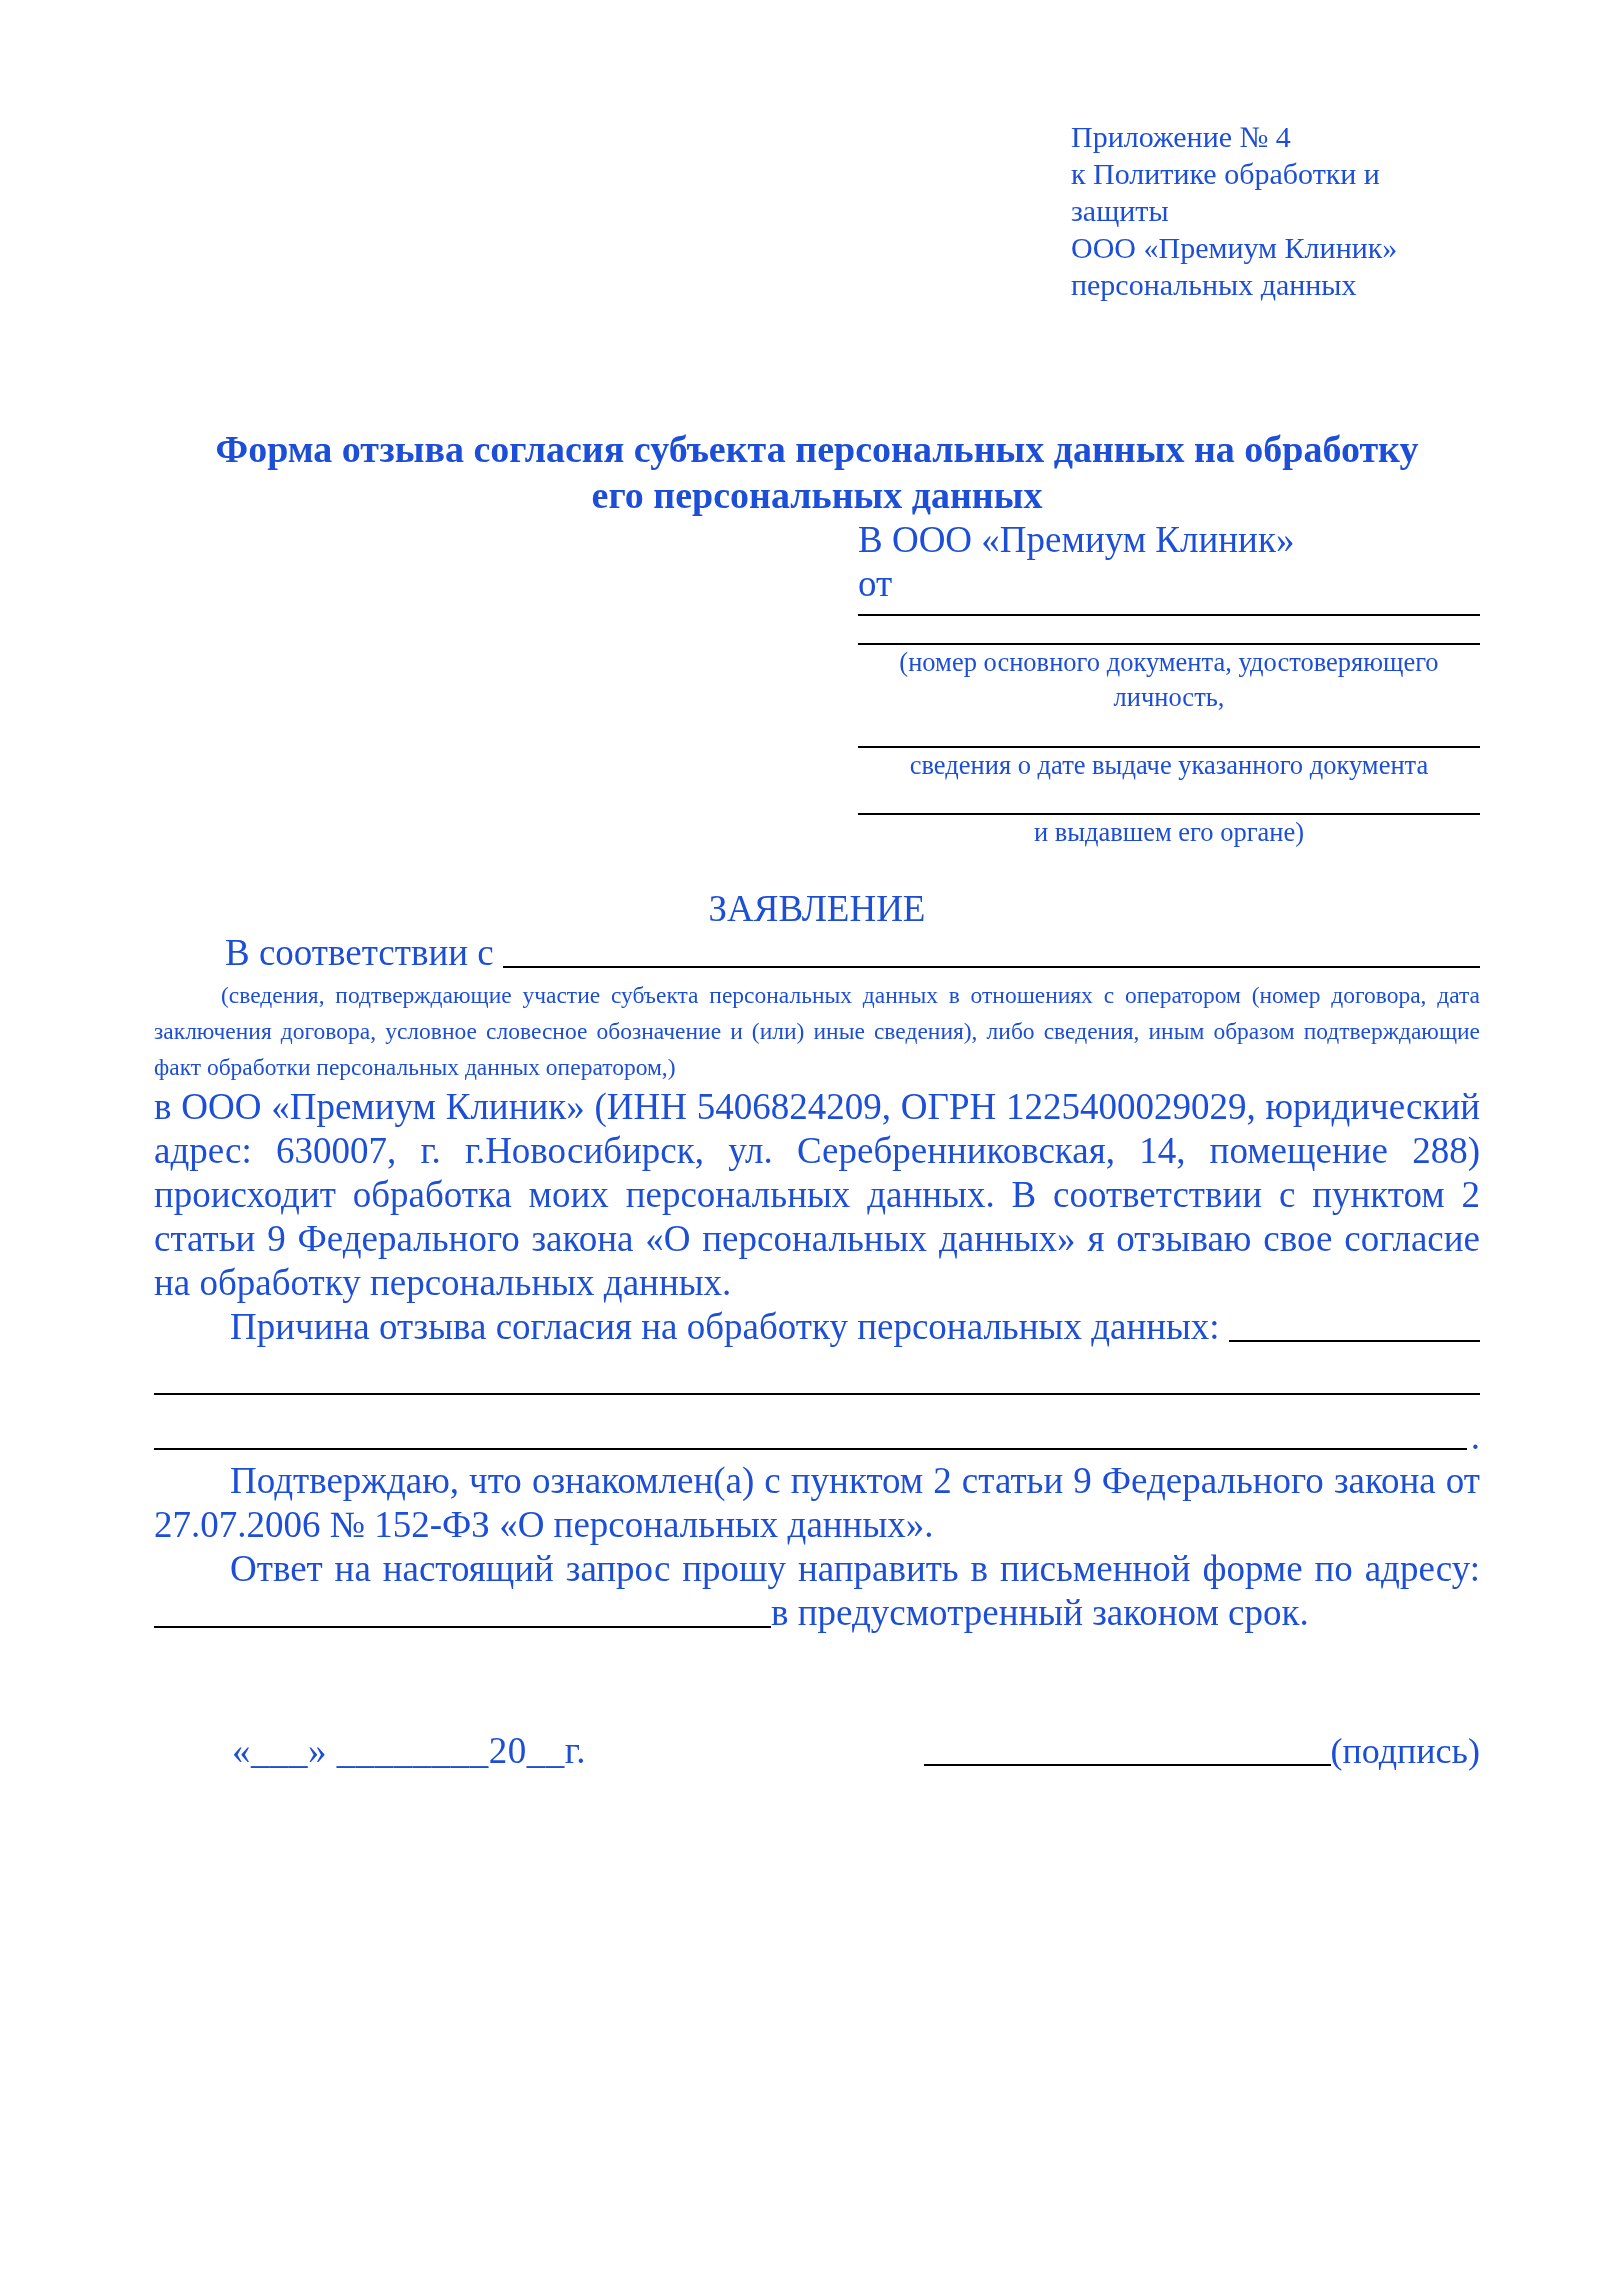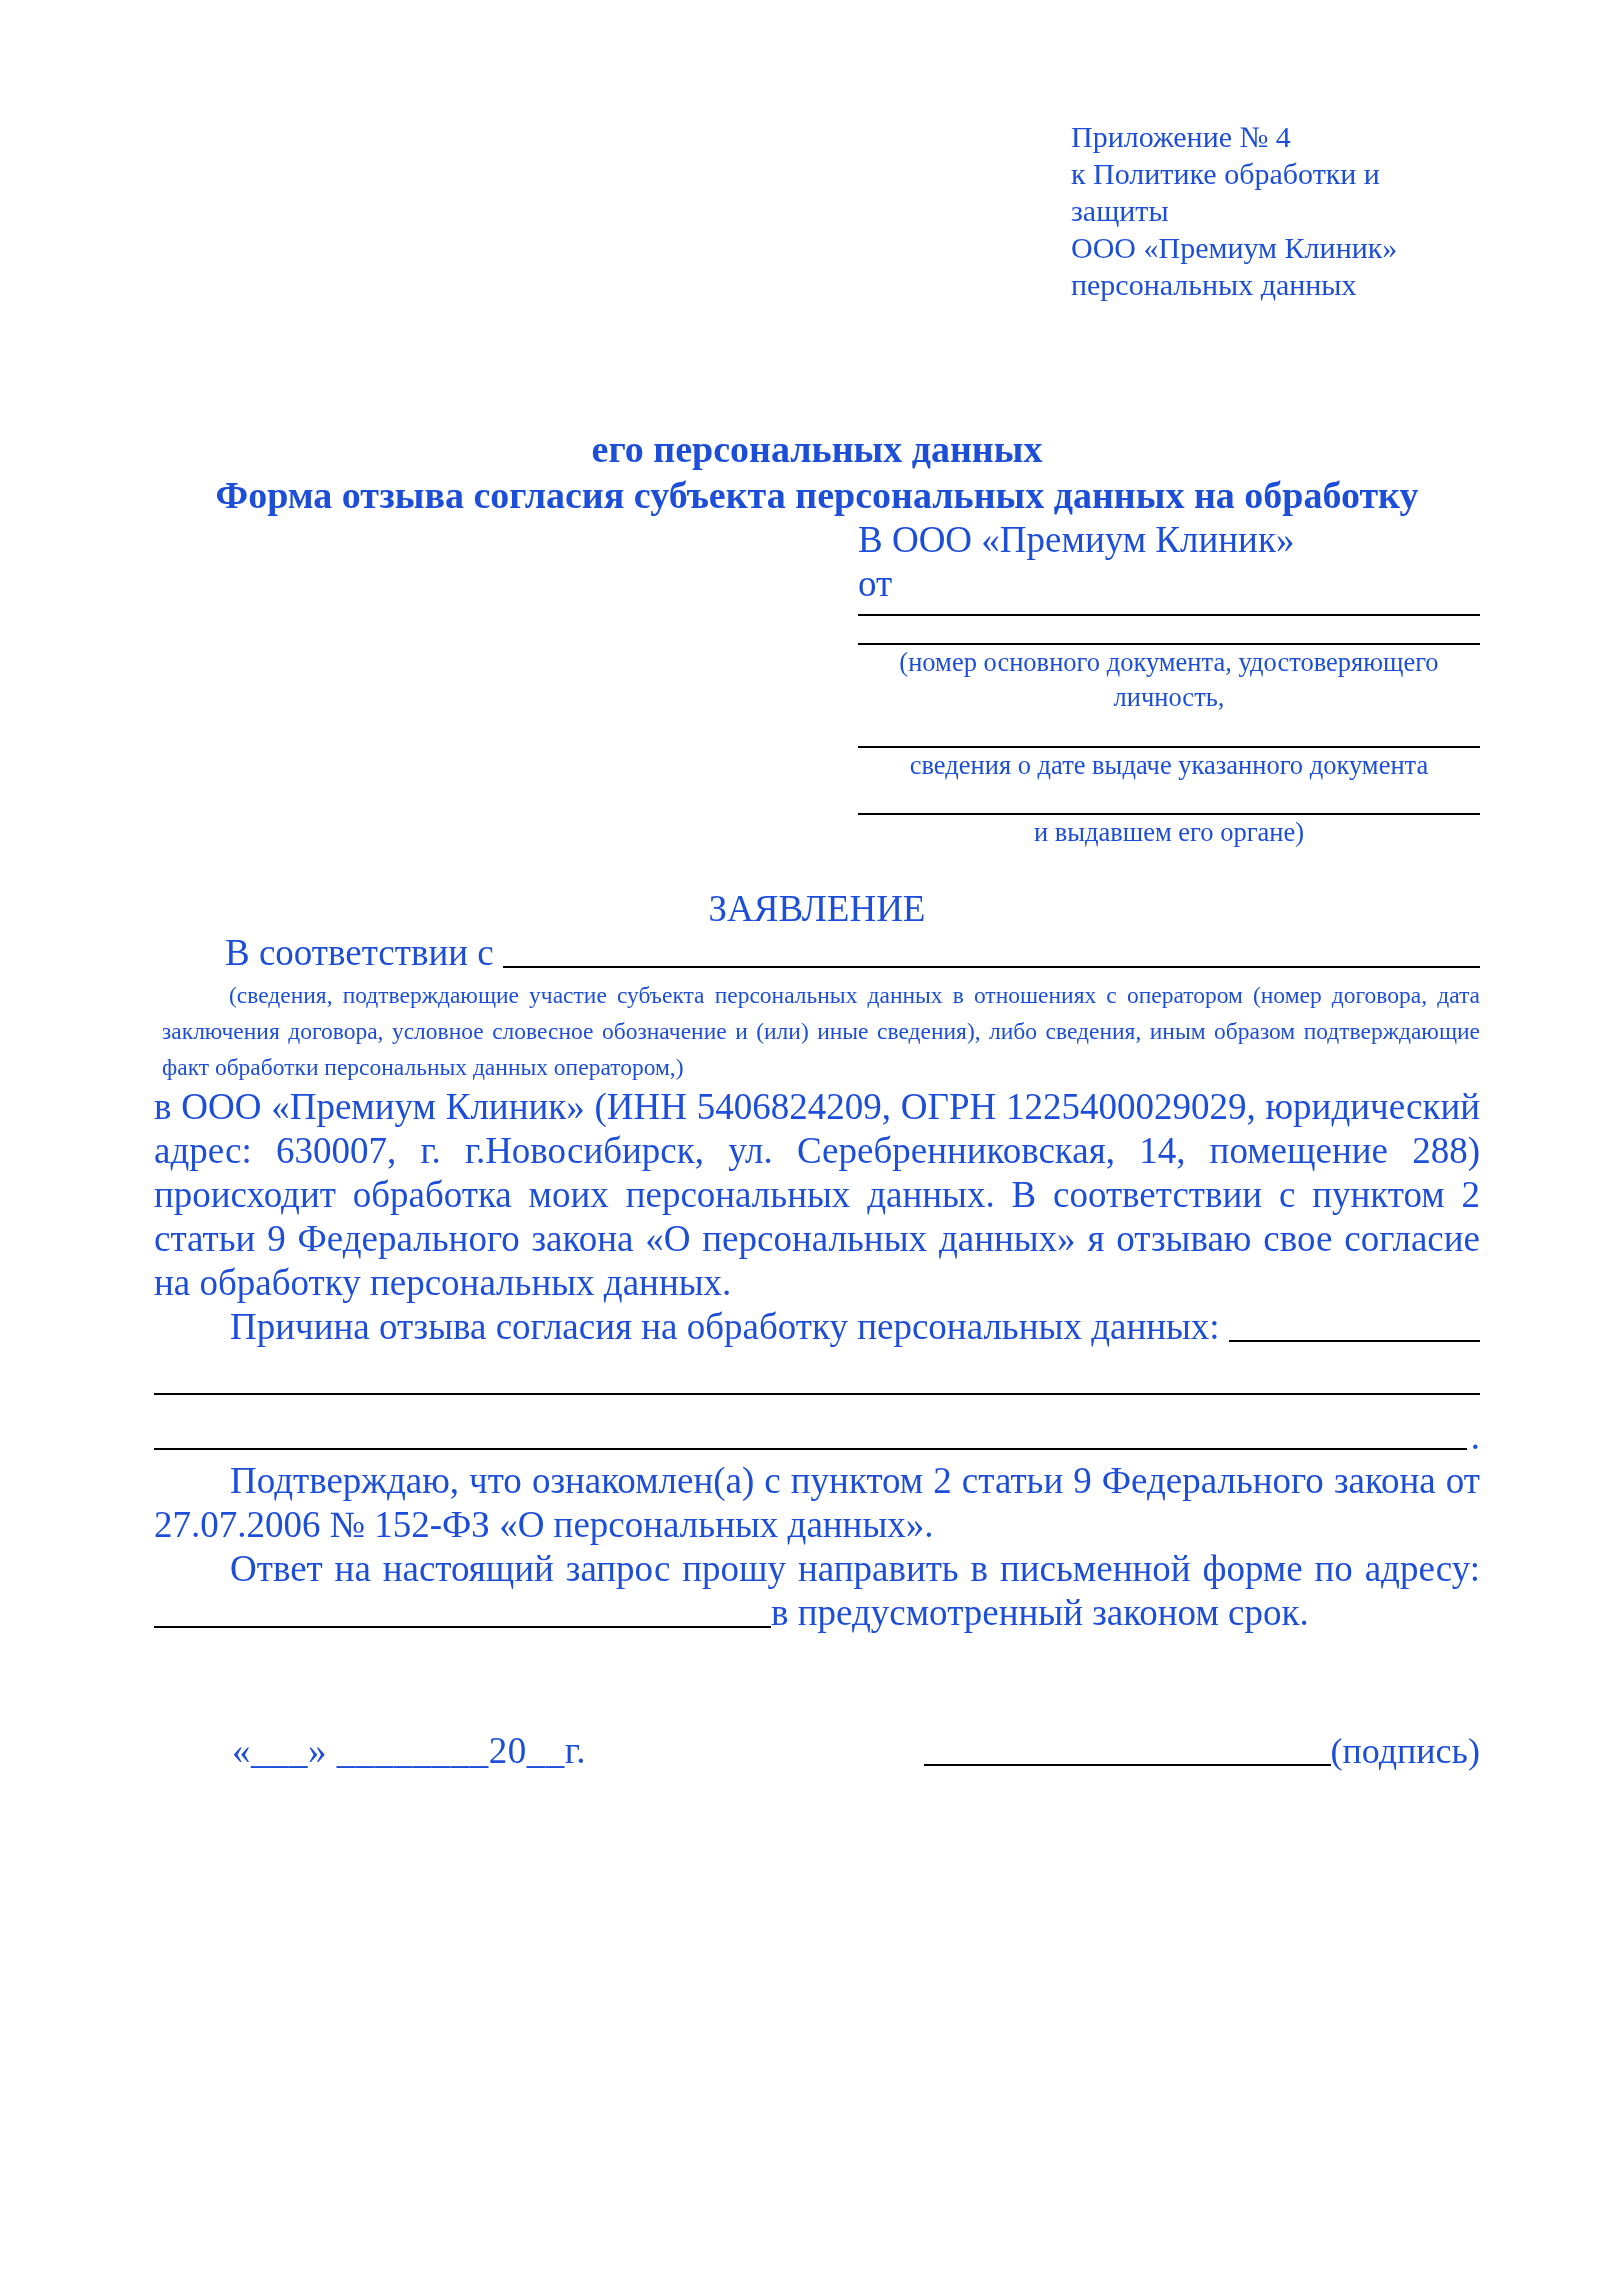--- a/index.html
+++ b/index.html
@@ -69,21 +69,21 @@
   .fill-row .indent { display: inline-block; width: 71px; flex: 0 0 71px; }
   .rule-fill {
     flex: 1 1 auto;
     border-bottom: 2.9px solid #000;
     height: 0;
     margin-bottom: 6.9px;
     margin-left: 9.8px;
   }
 
   .small-caption {
-    margin: 2px 0 0 8px;
+    margin: 2px 0 0 0;
     font-size: 23.5px;
     line-height: 36px;
     text-align: justify;
     text-indent: 67px;
   }
 
   .body-text {
     margin: 0;
     text-align: justify;
   }
@@ -159,22 +159,22 @@
 <div class="page">
 
   <div class="header-right">
     <div>Приложение № 4</div>
     <div>к Политике обработки и защиты</div>
     <div>ООО «Премиум Клиник»</div>
     <div>персональных данных</div>
   </div>
 
   <div class="doc-title">
+    <div>Форма отзыва согласия субъекта персональных данных на обработку</div>
     <div>его персональных данных</div>
-    <div>Форма отзыва согласия субъекта персональных данных на обработку</div>
   </div>
 
   <div class="addressee">
     <div class="to-line">В ООО «Премиум Клиник»</div>
     <div class="from-line">от</div>
 
     <div class="field-rule r1"></div>
 
     <div class="field-rule r2"></div>
     <div class="field-caption">(номер основного документа, удостоверяющего личность,</div>

